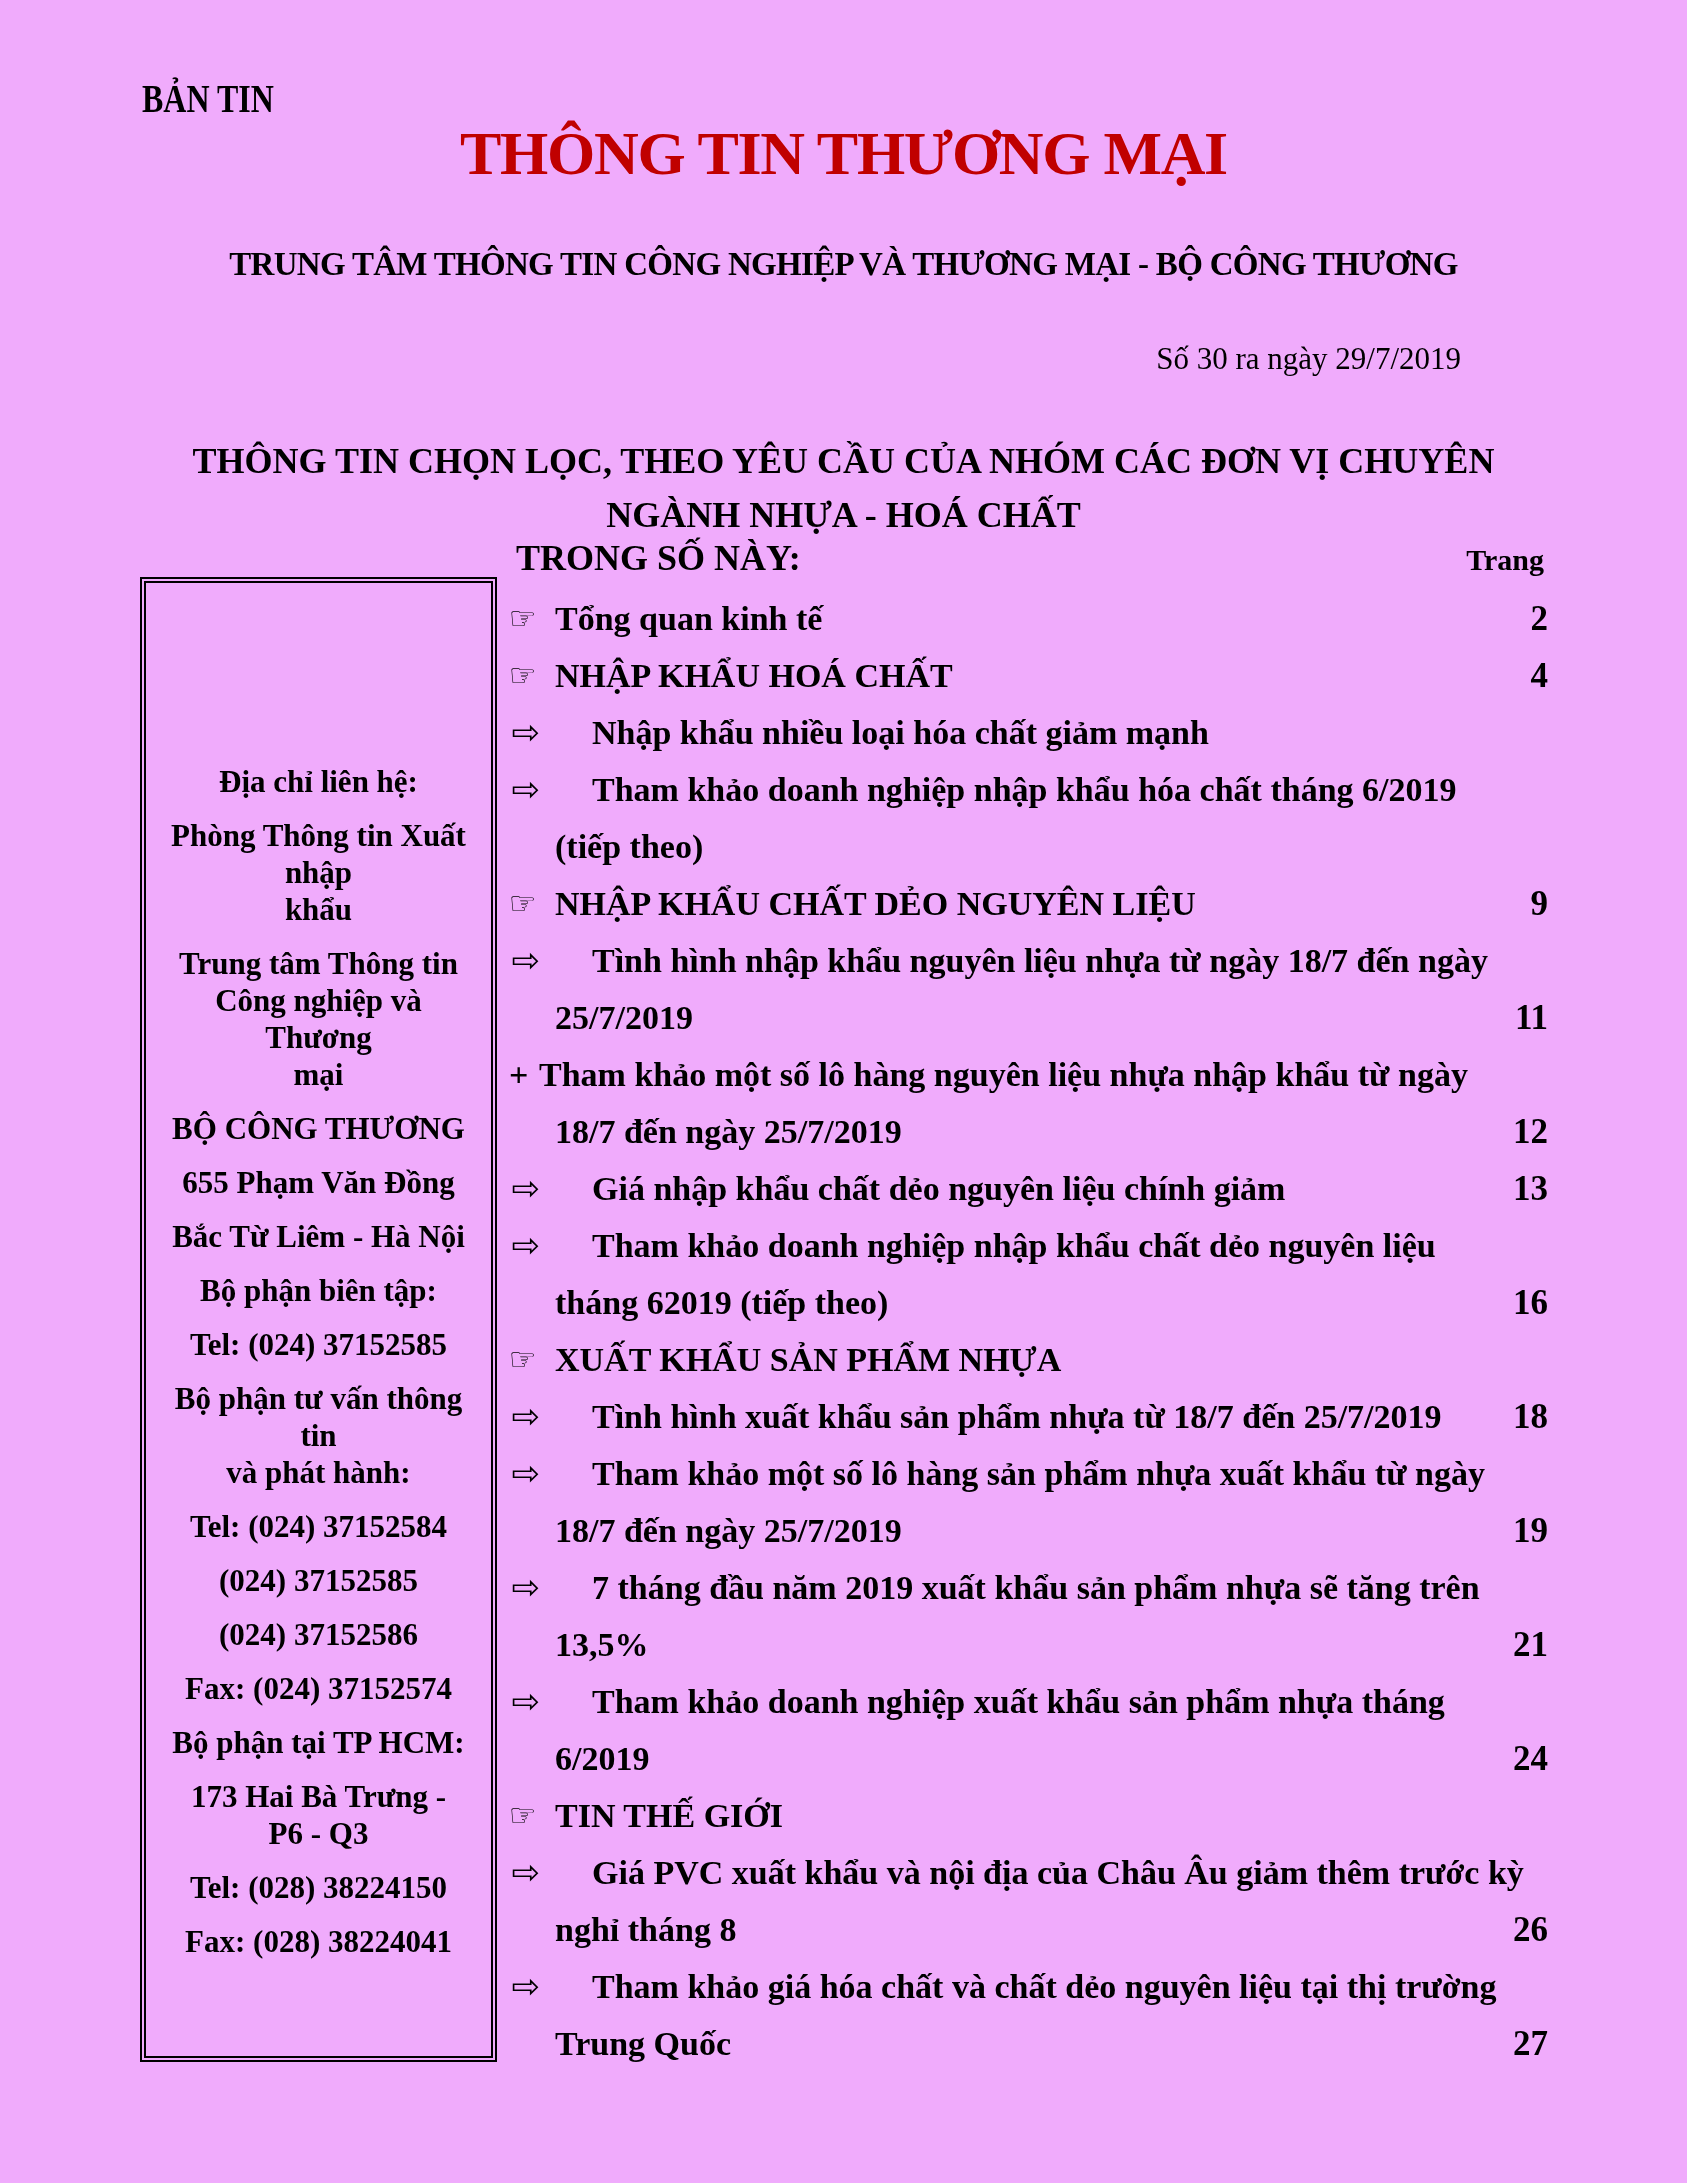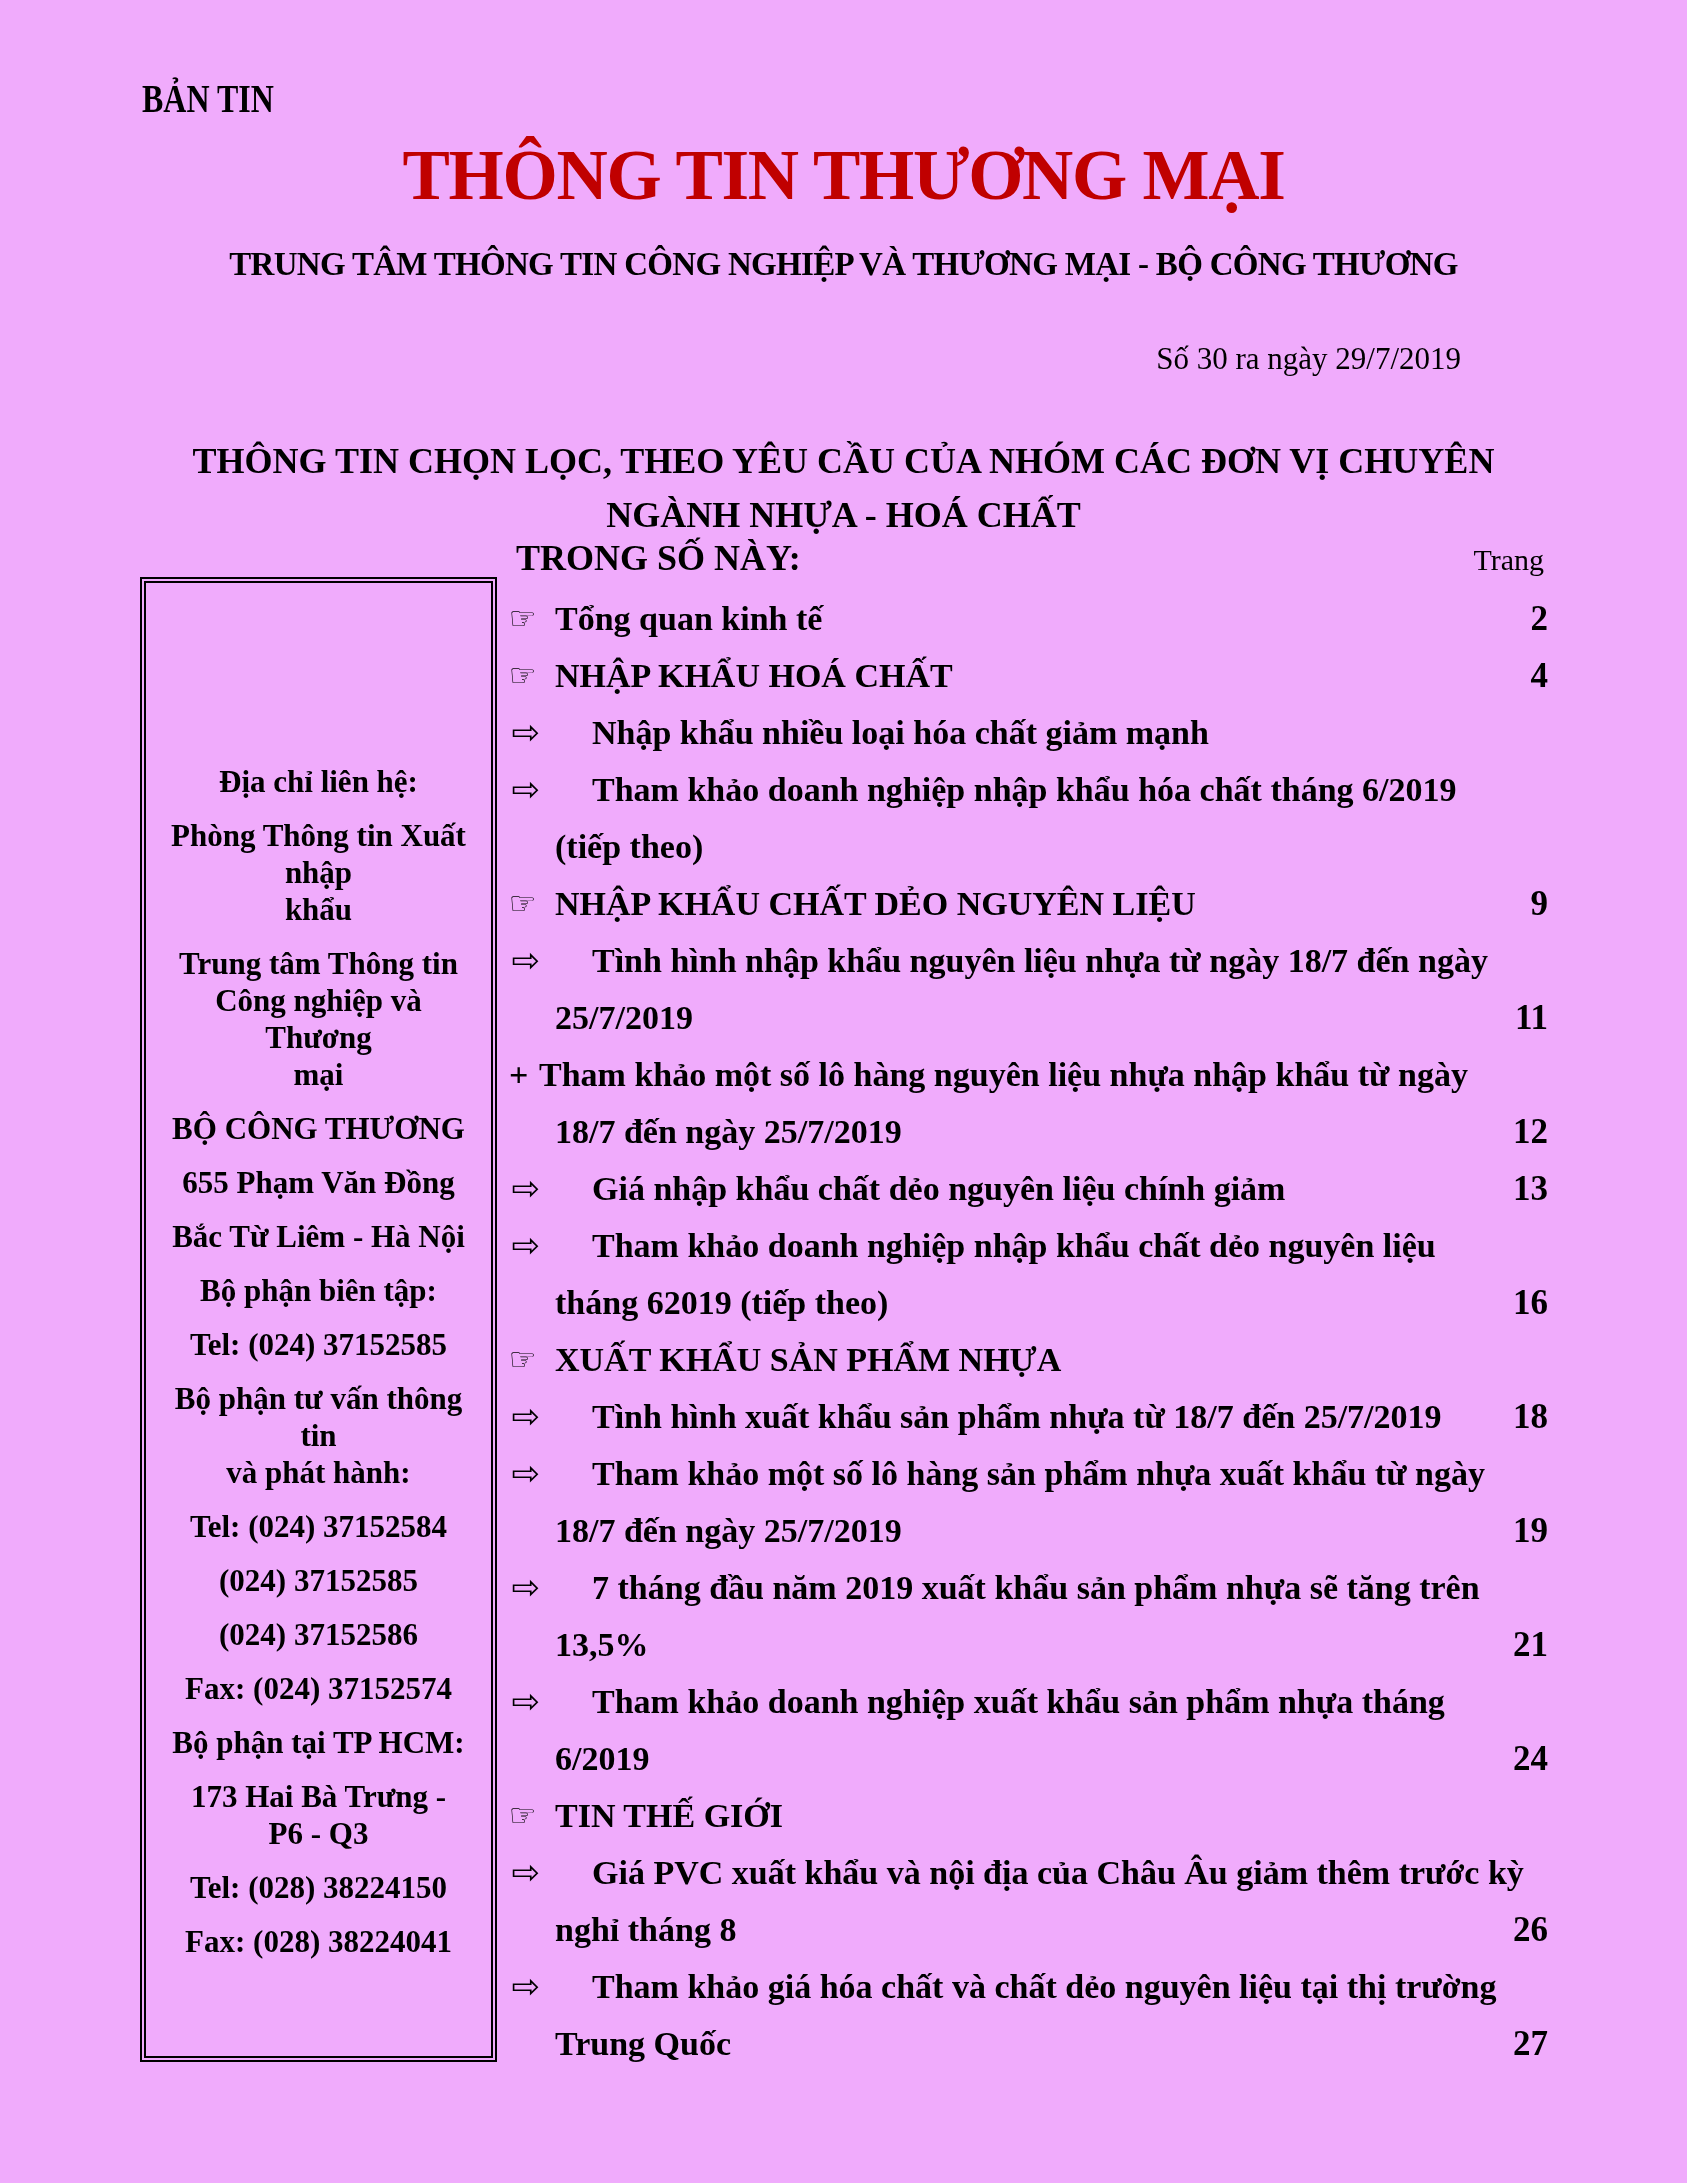--- a/index.html
+++ b/index.html
@@ -12,23 +12,23 @@
     overflow:hidden;
   }
   
   .kicker{
     position:absolute;left:142px;top:74px;
     font-size:41px;font-weight:700;
     transform:scaleX(.78);transform-origin:left top;
     white-space:nowrap;
   }
   .pub-title{
-    position:absolute;left:0;right:0;top:118px;margin:17px;
+    position:absolute;left:0;right:0;top:118px;margin:0;
     text-align:center;
-    font-size:71px;font-weight:700;letter-spacing:-1.3px;
+    font-size:62px;font-weight:700;letter-spacing:-1.3px;
     white-space:nowrap;
   }
   .pub-subtitle{
     position:absolute;left:0;right:0;top:246px;
     text-align:center;
     font-size:33px;font-weight:700;letter-spacing:-0.7px;
     white-space:nowrap;
   }
   .issue-line{
     position:absolute;left:0;top:341px;width:1461px;
@@ -42,21 +42,21 @@
     font-size:36px;font-weight:700;line-height:54px;
     white-space:nowrap;
     margin-top:38px;
   }
   
   .toc-header{
     position:absolute;left:509px;top:537px;width:1035px;
     display:flex;justify-content:space-between;align-items:baseline;
   }
   .toc-header .toc-heading{font-size:36px;font-weight:700;white-space:nowrap;margin-left:7px;}
-  .toc-header .toc-page-label{font-size:30px;font-weight:400;white-space:nowrap;}
+  .toc-header .toc-page-label{font-size:30px;font-weight:700;white-space:nowrap;}
   
   .contact-box{
     position:absolute;left:140px;top:577px;width:357px;height:1485px;
     border:6.6px double #000;
     box-sizing:border-box;
     padding:180px 5.3px 0;
     text-align:center;
   }
   .contact-box .cb-line{
     font-size:31px;font-weight:700;line-height:37px;

